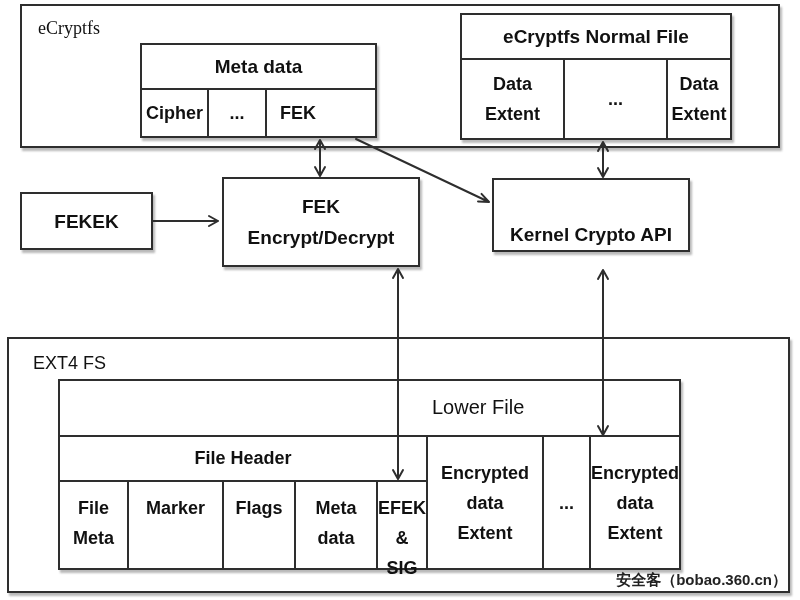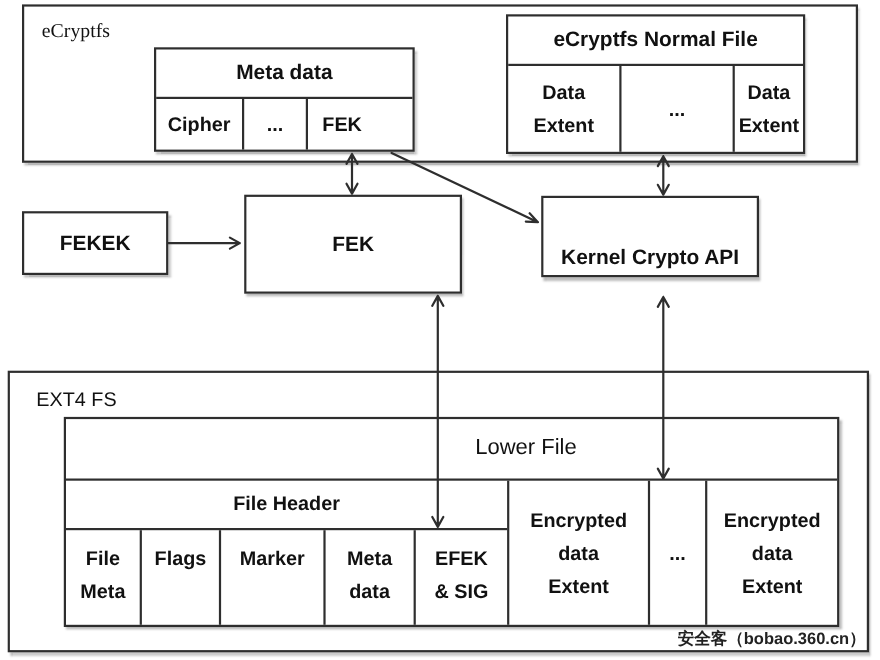--- a/index.html
+++ b/index.html
@@ -47,21 +47,21 @@
 </head>
 <body>
 
 <div class="box" style="left:20px;top:4px;width:760px;height:144px;">
   <span class="container-label" style="left:16px;top:12px;font-family:Liberation Serif, serif;">eCryptfs</span>
 </div>
 
 <div class="box tbl" style="left:140px;top:43px;width:237px;height:95px;">
   <div class="tbl-header" style="height:43px;">Meta data</div>
   <div class="tbl-row">
-    <div class="cell" style="width:80px;">
+    <div class="cell" style="width:67px;">
       <span>Cipher</span>
     </div>
     <div class="cell" style="width:58px;">
       <span>...</span>
     </div>
     <div class="cell fek-left" style="flex:1;">
       <span>FEK</span>
     </div>
   </div>
 </div>
@@ -82,48 +82,49 @@
     </div>
   </div>
 </div>
 
 <div class="box centered-label" style="left:20px;top:192px;width:133px;height:58px;">
   <span>FEKEK</span>
 </div>
 
 <div class="box centered-label" style="left:222px;top:177px;width:198px;height:90px;">
   <span>FEK</span>
+  <span>Encrypt/Decrypt</span>
 </div>
 
 <div class="box centered-label" style="left:492px;top:178px;width:198px;height:74px;justify-content:flex-end;">
   <span>Kernel Crypto API</span>
 </div>
 
 <div class="box" style="left:7px;top:337px;width:783px;height:256px;">
   <span class="container-label" style="left:24px;top:14px;">EXT4 FS</span>
 </div>
 
-<div class="box" style="left:58px;top:379px;width:705px;height:191px;display:flex;flex-direction:column;">
+<div class="box" style="left:58px;top:379px;width:623px;height:191px;display:flex;flex-direction:column;">
   <div style="height:56px;border-bottom:2px solid #2e2e2e;position:relative;box-sizing:border-box;">
     <span id="lower-file-title">Lower File</span>
   </div>
   <div class="tbl-row">
 
     <div class="group" style="width:403px;border-right:2px solid #2e2e2e;">
       <div class="tbl-header" style="height:43px;font-size:18px;">File Header</div>
       <div class="tbl-row">
         <div class="cell top-aligned" style="width:69px;">
           <span>File</span>
           <span>Meta</span>
         </div>
+        <div class="cell top-aligned" style="width:95px;">
+          <span>Marker</span>
+        </div>
         <div class="cell top-aligned" style="width:72px;">
           <span>Flags</span>
-        </div>
-        <div class="cell top-aligned" style="width:95px;">
-          <span>Marker</span>
         </div>
         <div class="cell top-aligned" style="width:82px;">
           <span>Meta</span>
           <span>data</span>
         </div>
         <div class="cell top-aligned" style="flex:1;">
           <span>EFEK</span>
           <span>&amp; SIG</span>
         </div>
       </div>

